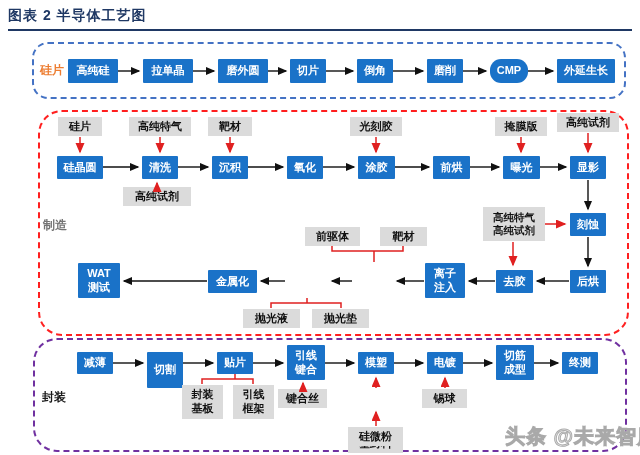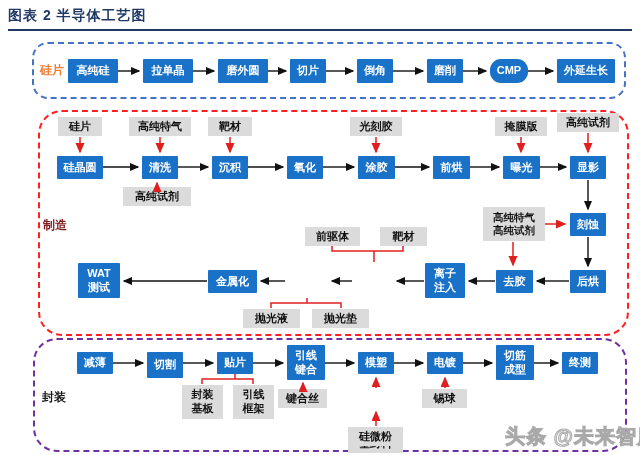--- a/index.html
+++ b/index.html
@@ -9,21 +9,21 @@
   }
   .abs{position:absolute;}
   #title{left:8px;top:7px;font-size:14px;font-weight:bold;color:#1f3864;letter-spacing:1px;}
   #title-rule{left:8px;top:29px;width:624px;height:0;border-top:2px solid #1f3864;}
   .section{position:absolute;border:2px dashed;background:transparent;}
   #sec-wafer{left:32px;top:42px;width:590px;height:53px;border-color:#4472c4;border-radius:16px;}
   #sec-fab{left:38px;top:110px;width:587px;height:222px;border-color:#ff1f1f;border-radius:24px;}
   #sec-pkg{left:33px;top:338px;width:590px;height:110px;border-color:#7030a0;border-radius:24px;}
   .seclabel{position:absolute;font-size:12px;font-weight:bold;}
   #lbl-wafer{left:40px;top:62px;color:#ed7d31;}
-  #lbl-fab{left:43px;top:217px;color:#7f1d1d;}
+  #lbl-fab{left:43px;top:217px;color:#737373;}
   #lbl-pkg{left:42px;top:389px;color:#1a1a1a;}
   .node{
     position:absolute;background:#1a72c8;color:#ffffff;font-weight:bold;font-size:11px;
     display:flex;align-items:center;justify-content:center;text-align:center;
     white-space:pre-line;line-height:1.2;border-radius:1px;
   }
   .gray{
     position:absolute;background:#dbdbdb;color:#111;font-weight:bold;font-size:11px;
     display:flex;align-items:center;justify-content:center;text-align:center;
     white-space:pre-line;line-height:1.25;
@@ -89,21 +89,21 @@
 
   <div class="gray" style="left:305px;top:227px;width:55px;height:19px;">前驱体</div>
   <div class="gray" style="left:380px;top:227px;width:47px;height:19px;">靶材</div>
   <div class="gray" style="left:243px;top:309px;width:57px;height:19px;">抛光液</div>
   <div class="gray" style="left:312px;top:309px;width:57px;height:19px;">抛光垫</div>
 
   <div class="section" id="sec-pkg"></div>
   <div class="seclabel" id="lbl-pkg">封装</div>
 
   <div class="node" style="left:77px;top:352px;width:36px;height:22px;">减薄</div>
-  <div class="node" style="left:147px;top:352px;width:36px;height:26px;text-align:right;">切割</div>
+  <div class="node" style="left:147px;top:352px;width:36px;height:36px;text-align:right;">切割</div>
   <div class="node" style="left:217px;top:352px;width:36px;height:22px;">贴片</div>
   <div class="node" style="left:287px;top:345px;width:38px;height:35px;">引线
 键合</div>
   <div class="node" style="left:358px;top:352px;width:36px;height:22px;">模塑</div>
   <div class="node" style="left:427px;top:352px;width:36px;height:22px;">电镀</div>
   <div class="node" style="left:496px;top:345px;width:38px;height:35px;">切筋
 成型</div>
   <div class="node" style="left:562px;top:352px;width:36px;height:22px;">终测</div>
 
   <div class="gray" style="left:182px;top:385px;width:41px;height:34px;">封装

